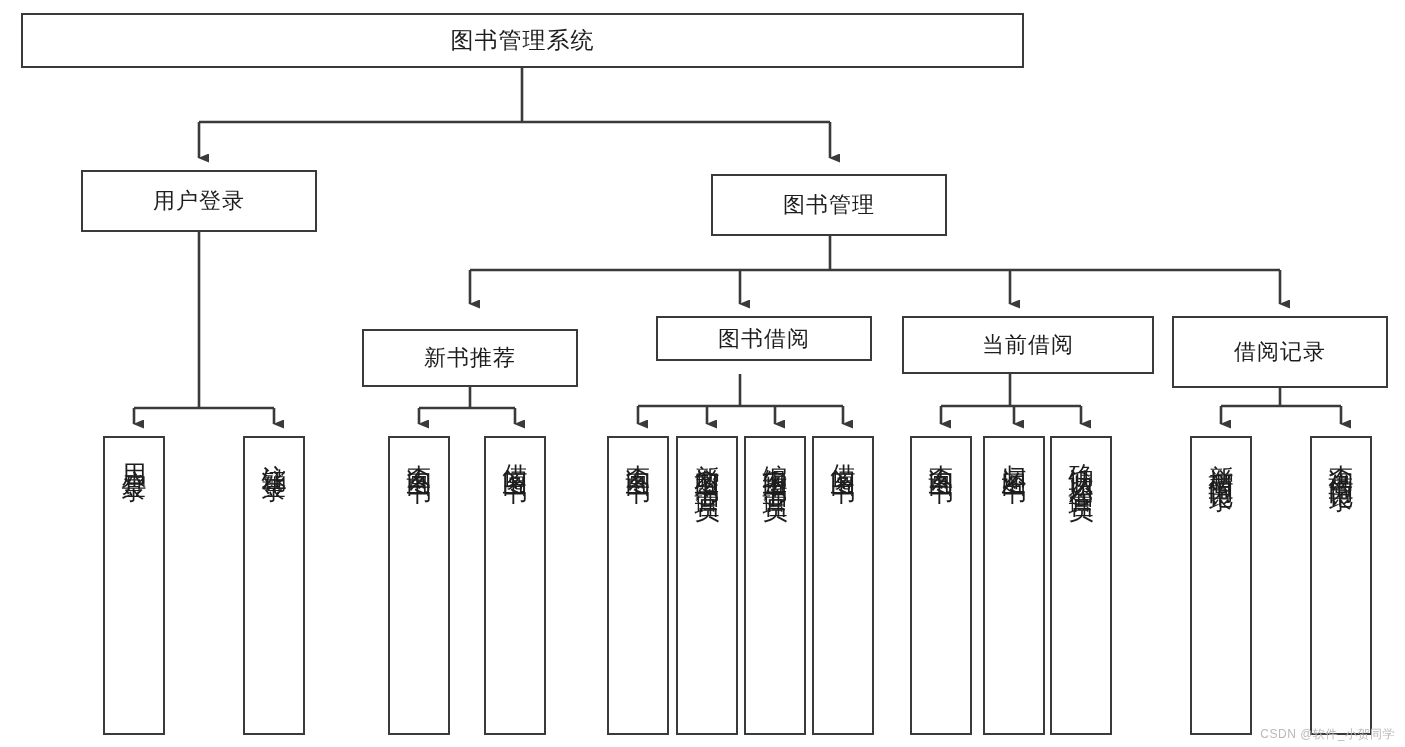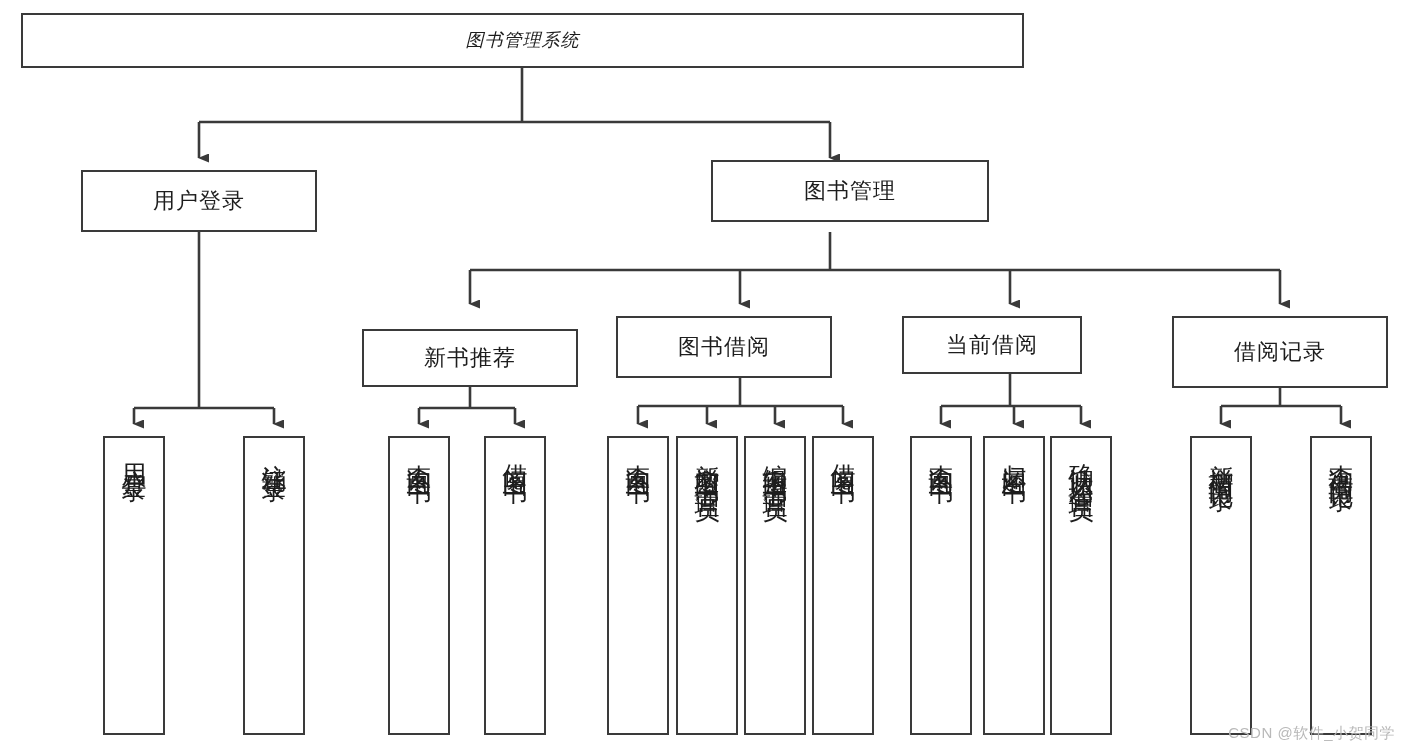--- a/index.html
+++ b/index.html
@@ -32,21 +32,21 @@
     z-index:2;
   }
   .node .lbl{
     color:#1d1d1d;
     letter-spacing:1px;
     white-space:nowrap;
     line-height:1.25;
   }
   
   .node.root{ }
-  .node.root .lbl{ font-size:18px;font-style:italic; }
+  .node.root .lbl{ font-size:23px; }
   
   .node.branch .lbl{ font-size:22px; }
   
   .node.leaf{
     align-items:flex-start;
     padding-top:6px;
   }
   .node.leaf .lbl{
     writing-mode:vertical-rl;
     text-orientation:upright;
@@ -54,21 +54,21 @@
     letter-spacing:5px;
     line-height:1;
     white-space:nowrap;
     max-height:285px;
   }
   
   #watermark{
     position:absolute;
     right:10px;
     bottom:4px;
-    font-size:15px;
+    font-size:12px;
     color:#b9b9b9;
     letter-spacing:0.5px;
     z-index:5;
     white-space:nowrap;
     font-family:"Liberation Sans","DejaVu Sans",sans-serif;
   }
 </style>
 </head>
 <body>
 
@@ -128,33 +128,33 @@
   </svg>
 
   <div class="node root" style="left:21px;top:13px;width:1003px;height:55px;">
     <span class="lbl">图书管理系统</span>
   </div>
 
   <div class="node branch" style="left:81px;top:170px;width:236px;height:62px;">
     <span class="lbl">用户登录</span>
   </div>
 
-  <div class="node branch" style="left:711px;top:160px;width:278px;height:62px;">
+  <div class="node branch" style="left:711px;top:174px;width:236px;height:62px;">
     <span class="lbl">图书管理</span>
   </div>
 
   <div class="node branch" style="left:362px;top:316px;width:216px;height:58px;margin-top:13px;">
     <span class="lbl">新书推荐</span>
   </div>
 
-  <div class="node branch" style="left:616px;top:316px;width:216px;height:62px;font-family:Liberation Serif, serif;">
+  <div class="node branch" style="left:656px;top:316px;width:216px;height:45px;font-family:Liberation Serif, serif;">
     <span class="lbl">图书借阅</span>
   </div>
 
-  <div class="node branch" style="left:902px;top:316px;width:180px;height:58px;">
+  <div class="node branch" style="left:902px;top:316px;width:252px;height:58px;">
     <span class="lbl">当前借阅</span>
   </div>
 
   <div class="node branch" style="left:1172px;top:316px;width:216px;height:72px;">
     <span class="lbl">借阅记录</span>
   </div>
 
   <div class="node leaf" style="left:103px;top:436px;width:62px;height:299px;">
     <span class="lbl">用户登录</span>
   </div>

